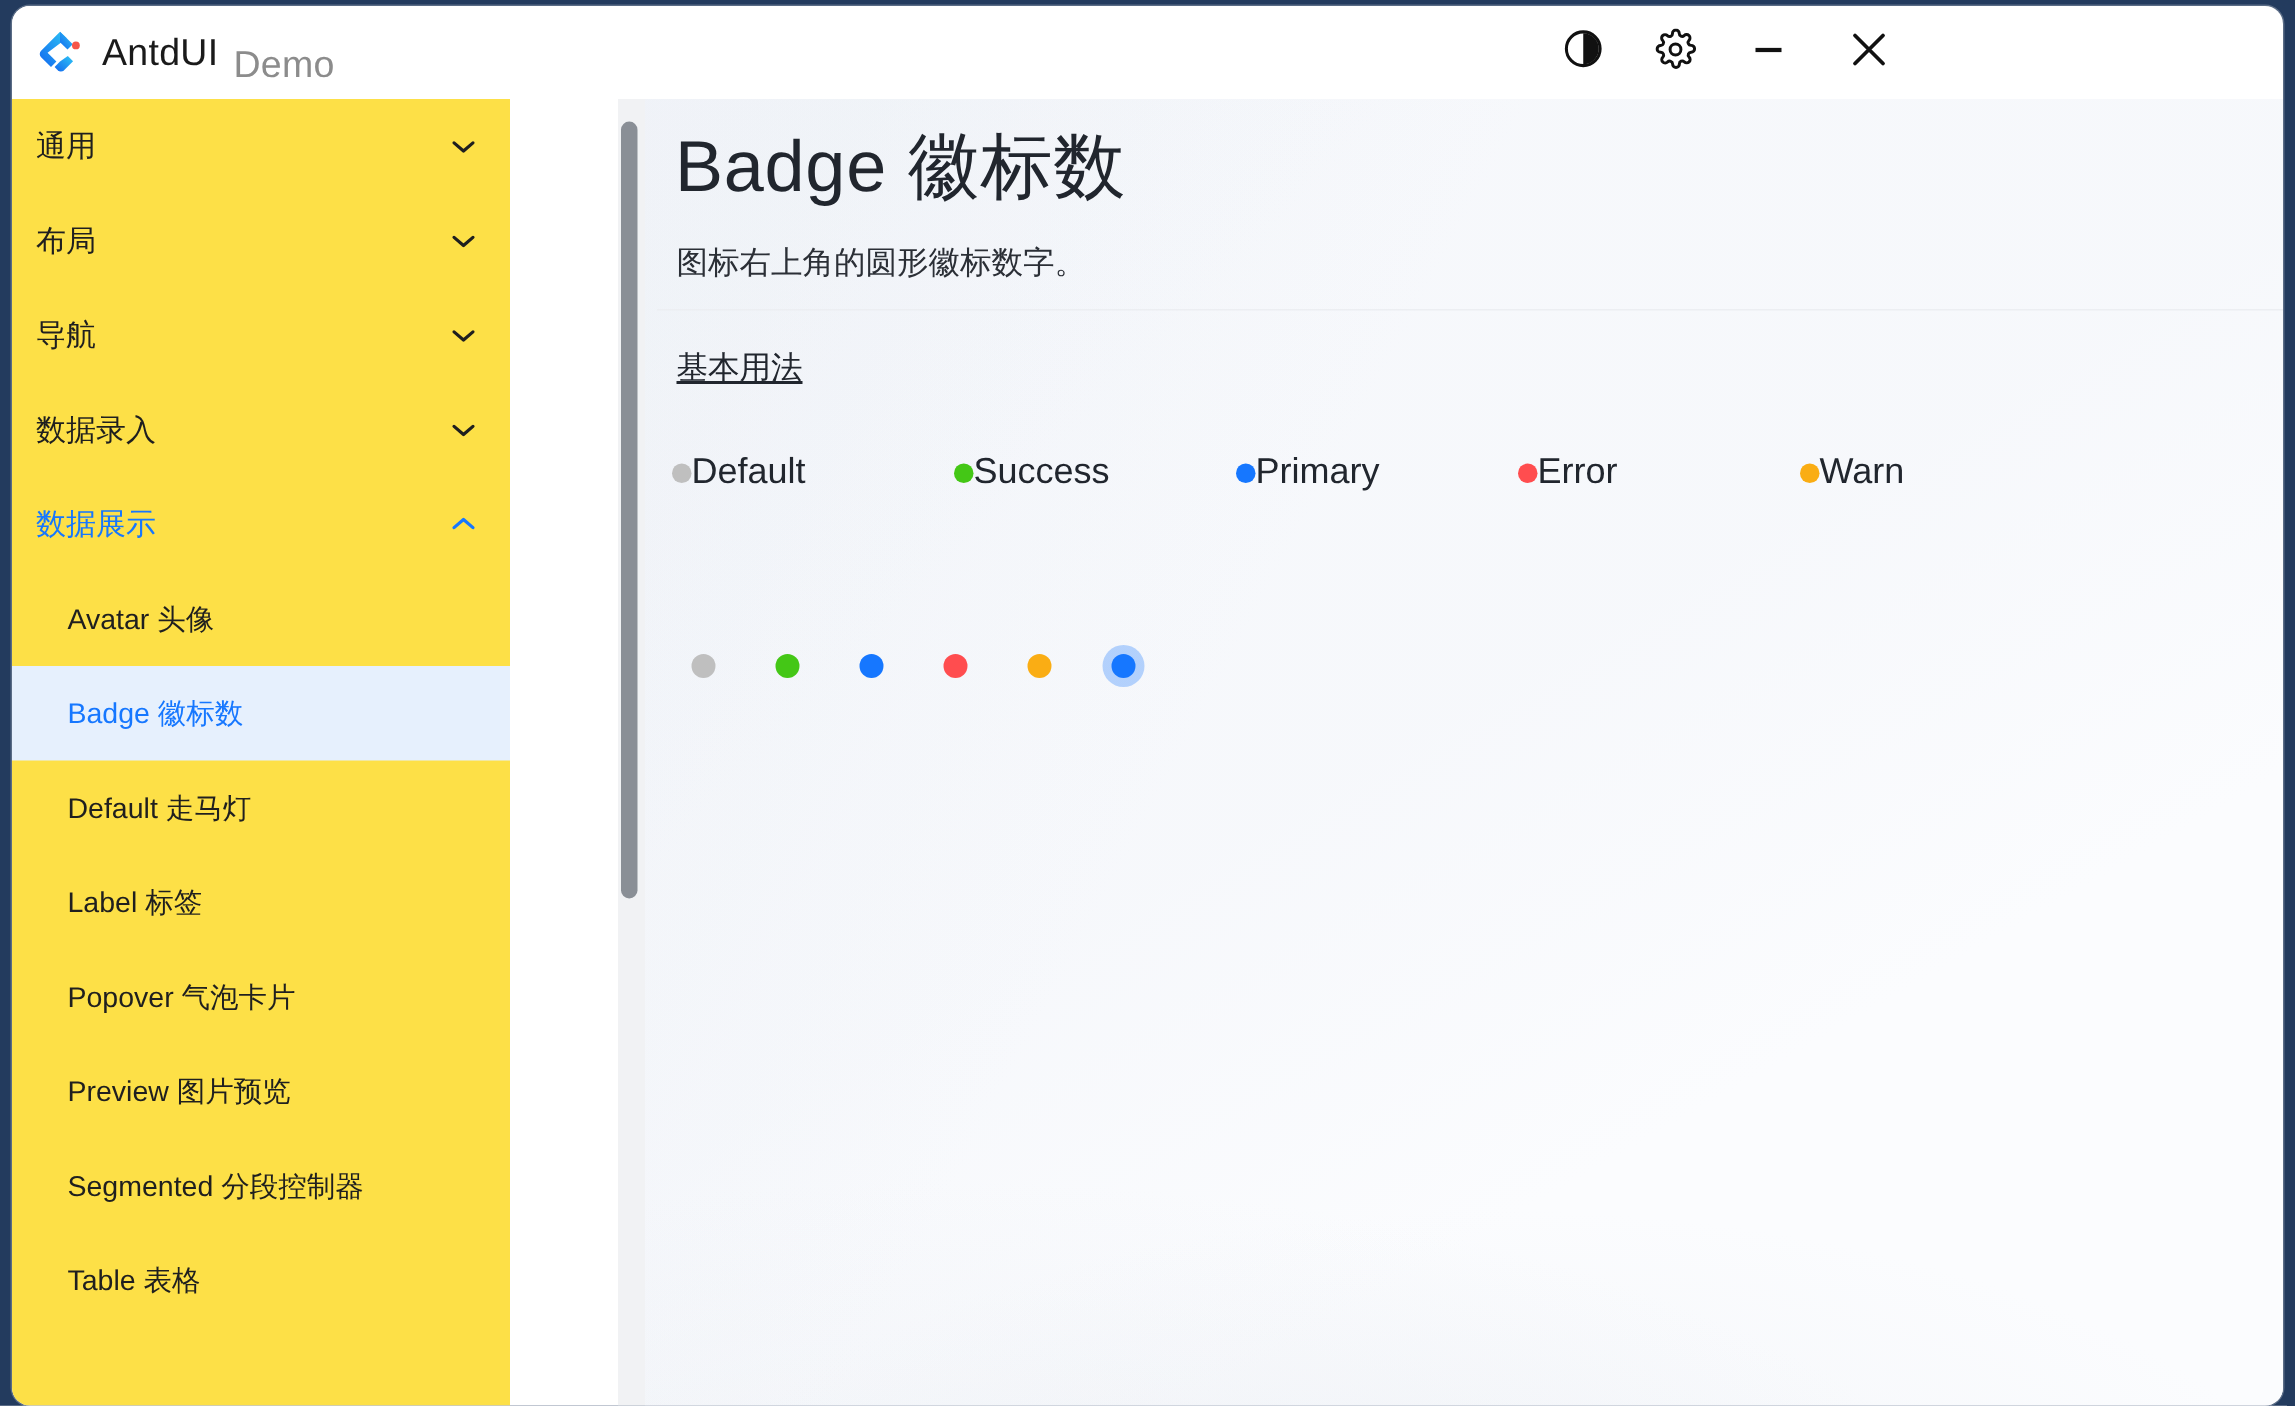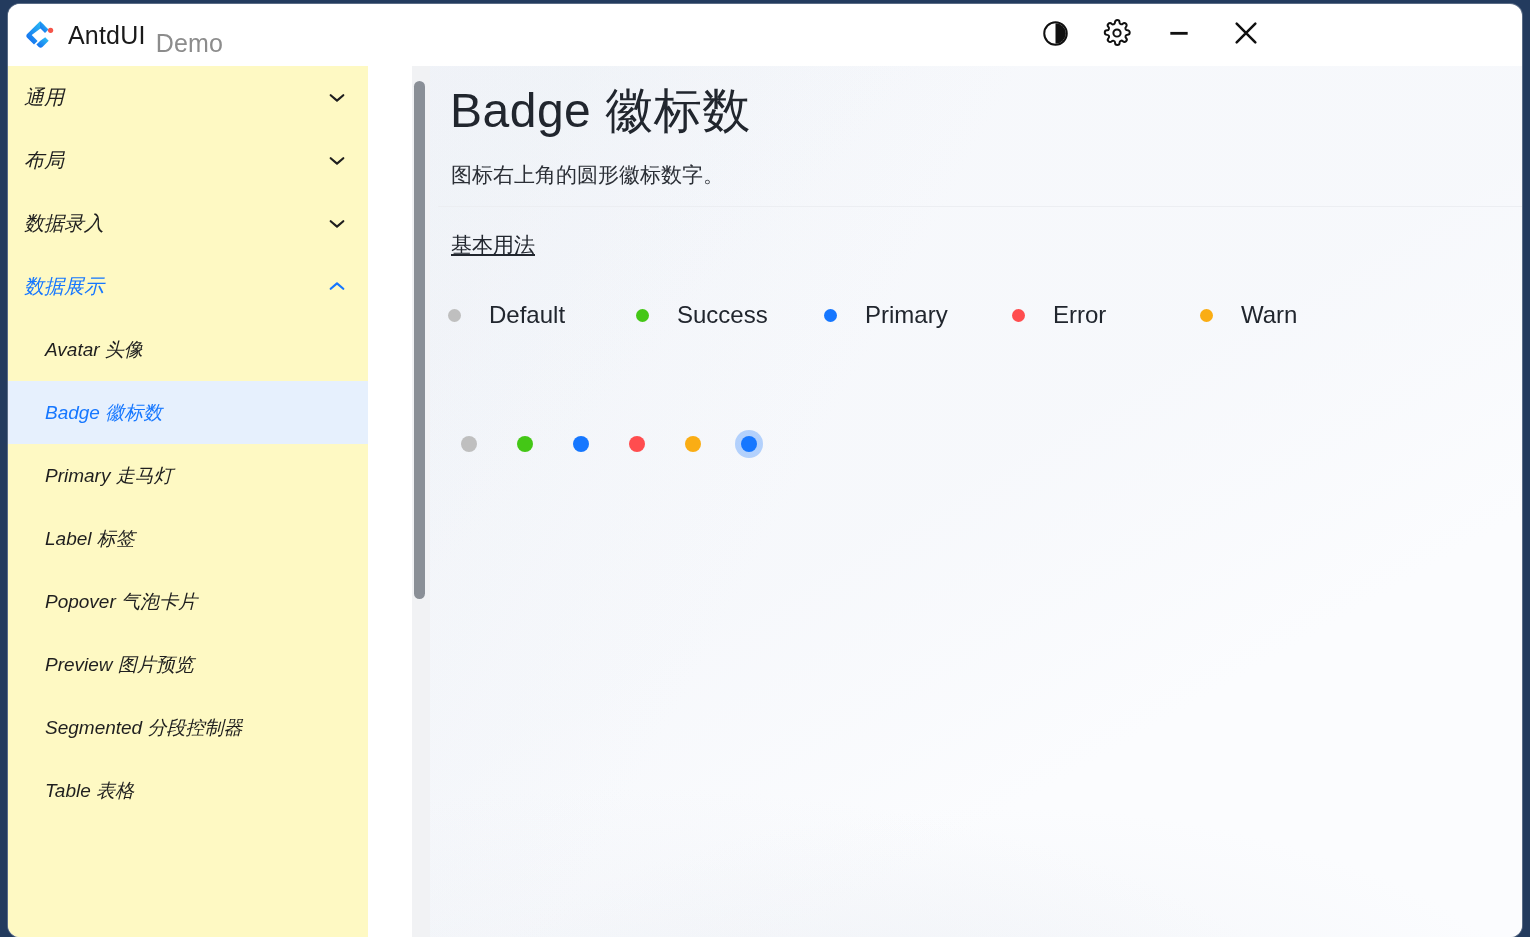--- a/index.html
+++ b/index.html
@@ -72,25 +72,24 @@
     display: flex; align-items: center; justify-content: center;
     color: #111;
   }
   .win-btn.wide { width: 72px; }
 
   
   #sidebar {
     position: absolute;
     left: 0;
     top: 62px;
-    width: 360px;
+    width: 332px;
     height: 871px;
-    background: #fef9c3;
+    background: #fde047;
     overflow: hidden;
-    font-style: italic;
   }
   .nav-group {
     height: 63px;
     display: flex;
     align-items: center;
     justify-content: space-between;
     padding: 0 22px 0 16px;
     box-sizing: border-box;
   }
   .nav-group .label {
@@ -194,21 +193,21 @@
     top: 216px;
     width: 1040px;
     display: flex;
     flex-wrap: wrap;
   }
   .badge-cell {
     width: 188px;
     height: 66px;
     display: flex;
     align-items: center;
-    gap: 28px;
+    gap: 0;
   }
   .badge-dot {
     width: 13px; height: 13px;
     border-radius: 50%;
     flex: none;
     display:block;
   }
   .badge-dot.ring {
     width: 13px; height: 13px;
     box-shadow: 0 0 0 5px rgba(22,119,255,0.32);
@@ -316,20 +315,28 @@
 
     <div class="nav-group">
       <span class="label">布局</span>
       <span>
         <svg class="chev" viewBox="0 0 20 12" fill="none" stroke="currentColor" stroke-width="2.4" stroke-linecap="round" stroke-linejoin="round">
             <path d="M3 3.5 L10 9.5 L17 3.5"></path>
           </svg>
       </span>
     </div>
 
+    <div class="nav-group">
+      <span class="label">导航</span>
+      <span>
+        <svg class="chev" viewBox="0 0 20 12" fill="none" stroke="currentColor" stroke-width="2.4" stroke-linecap="round" stroke-linejoin="round">
+            <path d="M3 3.5 L10 9.5 L17 3.5"></path>
+          </svg>
+      </span>
+    </div>
 
     <div class="nav-group">
       <span class="label">数据录入</span>
       <span>
         <svg class="chev" viewBox="0 0 20 12" fill="none" stroke="currentColor" stroke-width="2.4" stroke-linecap="round" stroke-linejoin="round">
             <path d="M3 3.5 L10 9.5 L17 3.5"></path>
           </svg>
       </span>
     </div>
 
@@ -342,21 +349,21 @@
       </span>
     </div>
 
     <div class="nav-item">
       <span>Avatar 头像</span>
     </div>
     <div class="nav-item active">
       <span>Badge 徽标数</span>
     </div>
     <div class="nav-item">
-      <span>Primary 走马灯</span>
+      <span>Default 走马灯</span>
     </div>
     <div class="nav-item">
       <span>Label 标签</span>
     </div>
     <div class="nav-item">
       <span>Popover 气泡卡片</span>
     </div>
     <div class="nav-item">
       <span>Preview 图片预览</span>
     </div>

